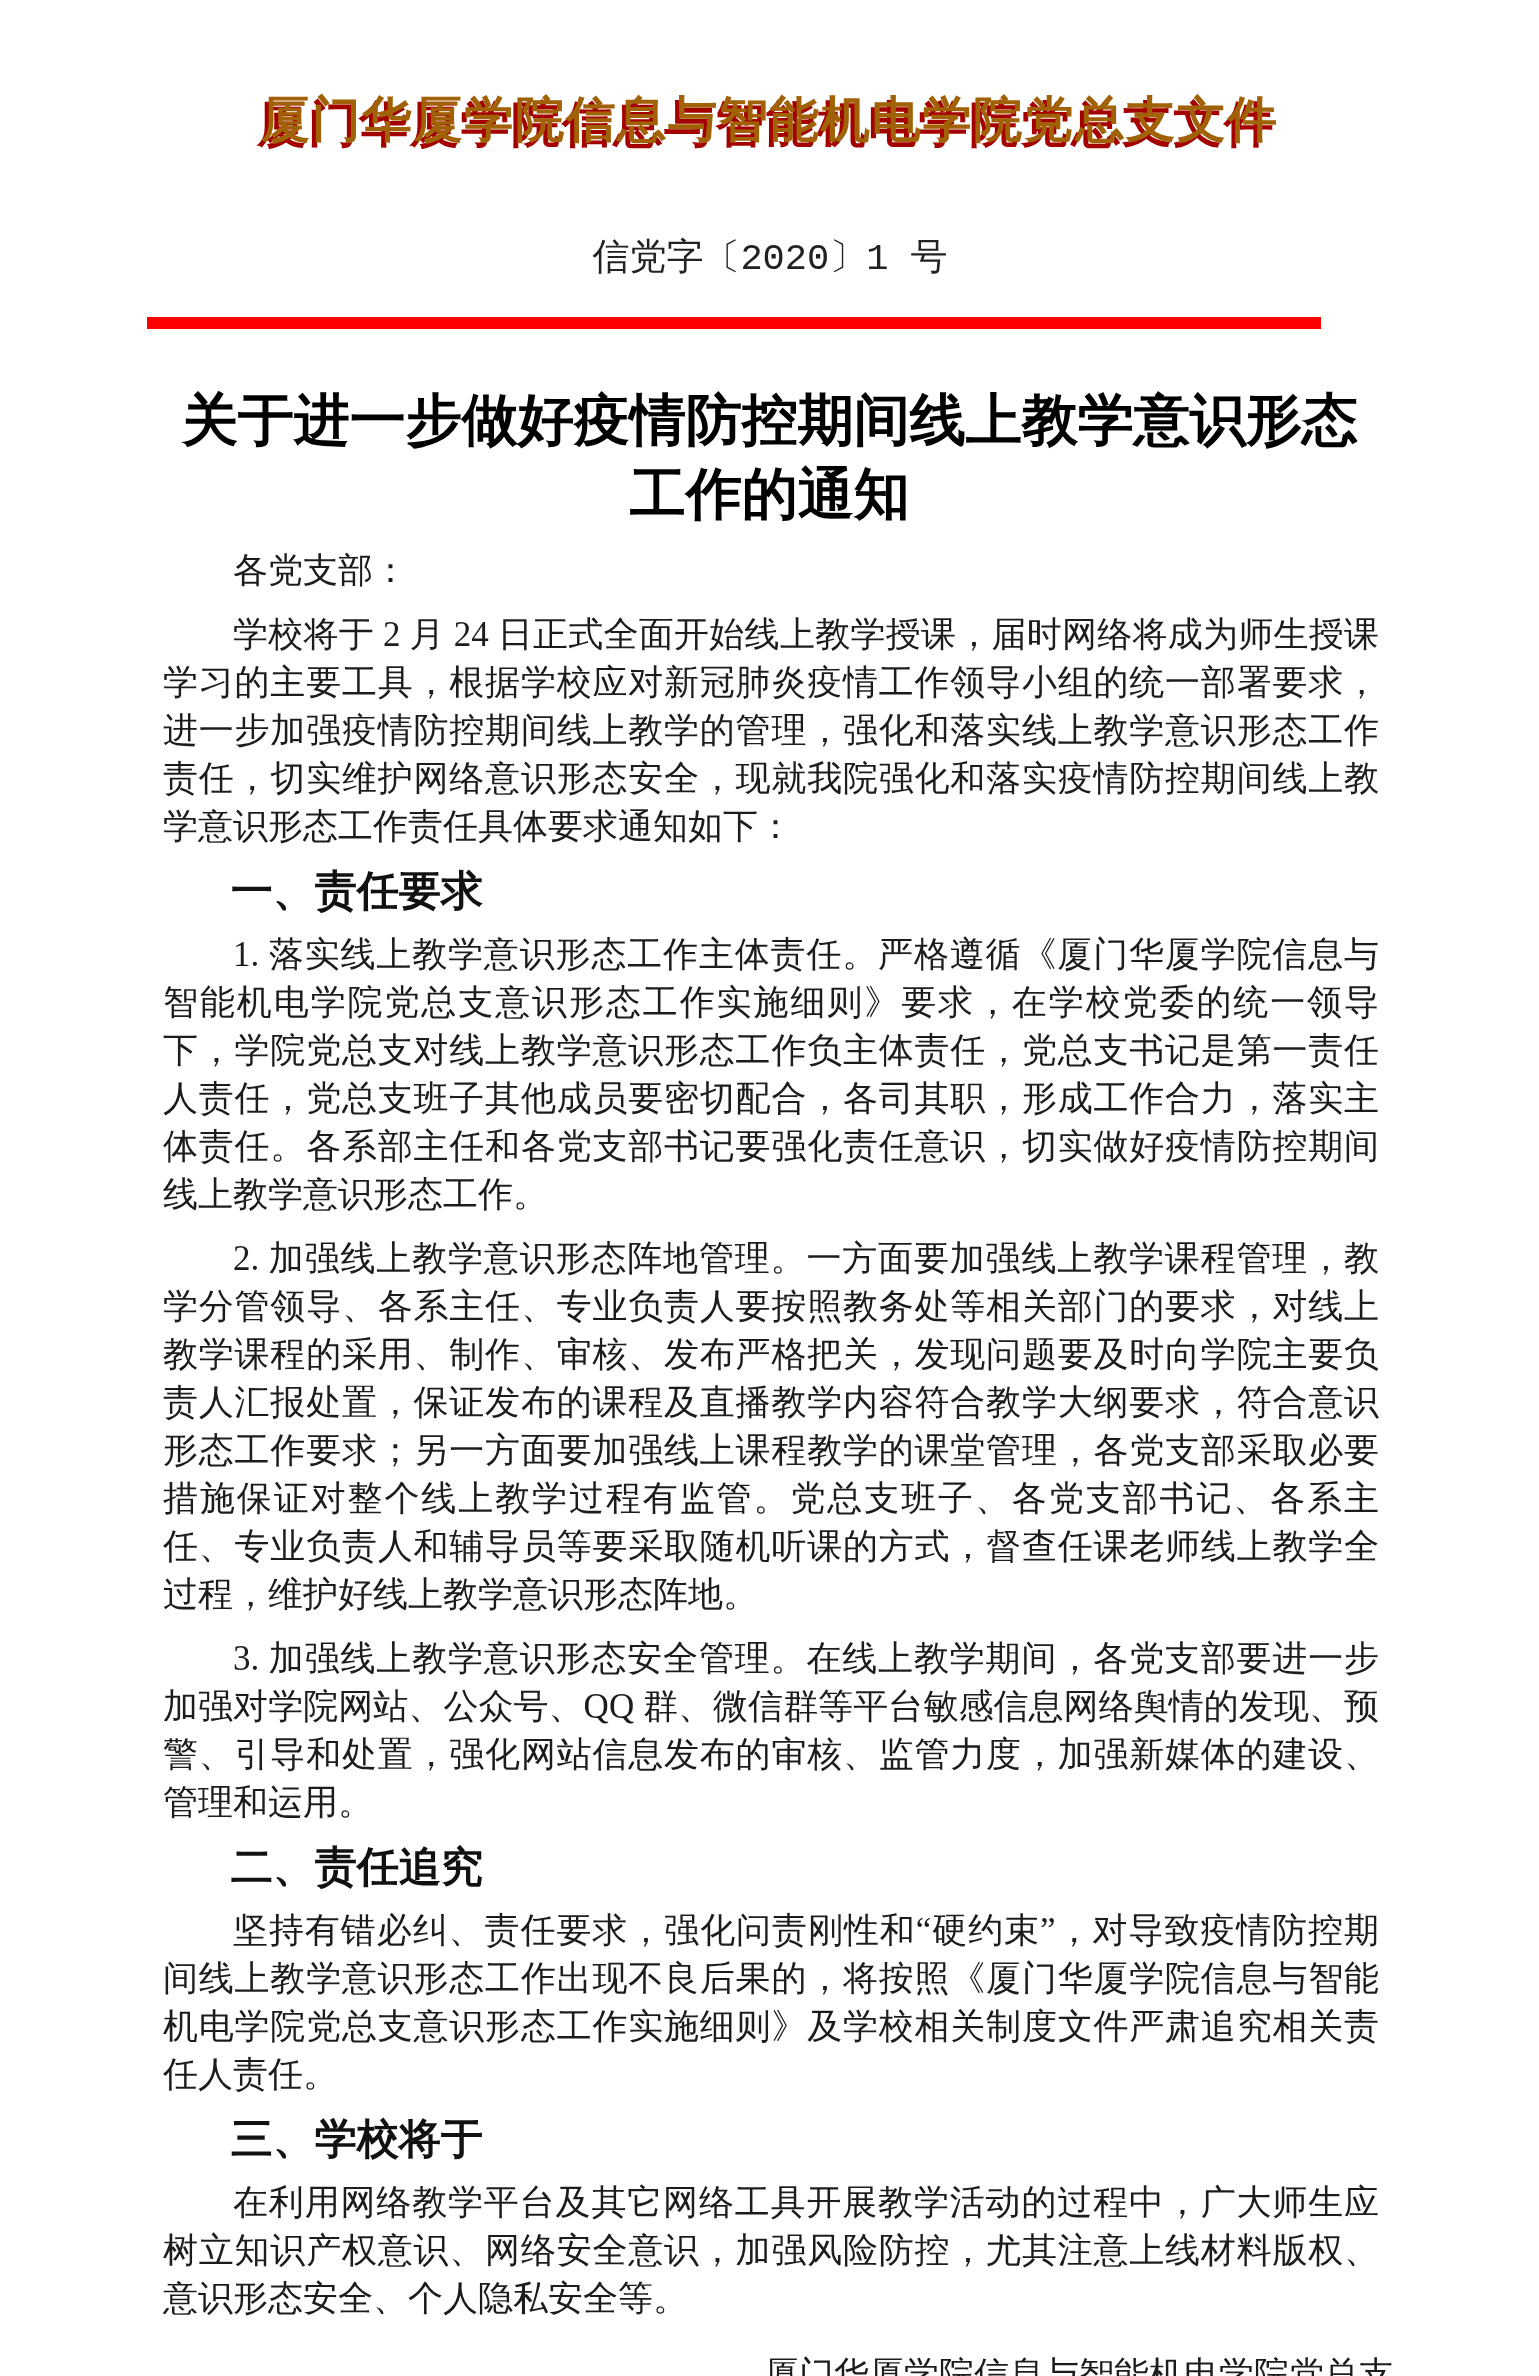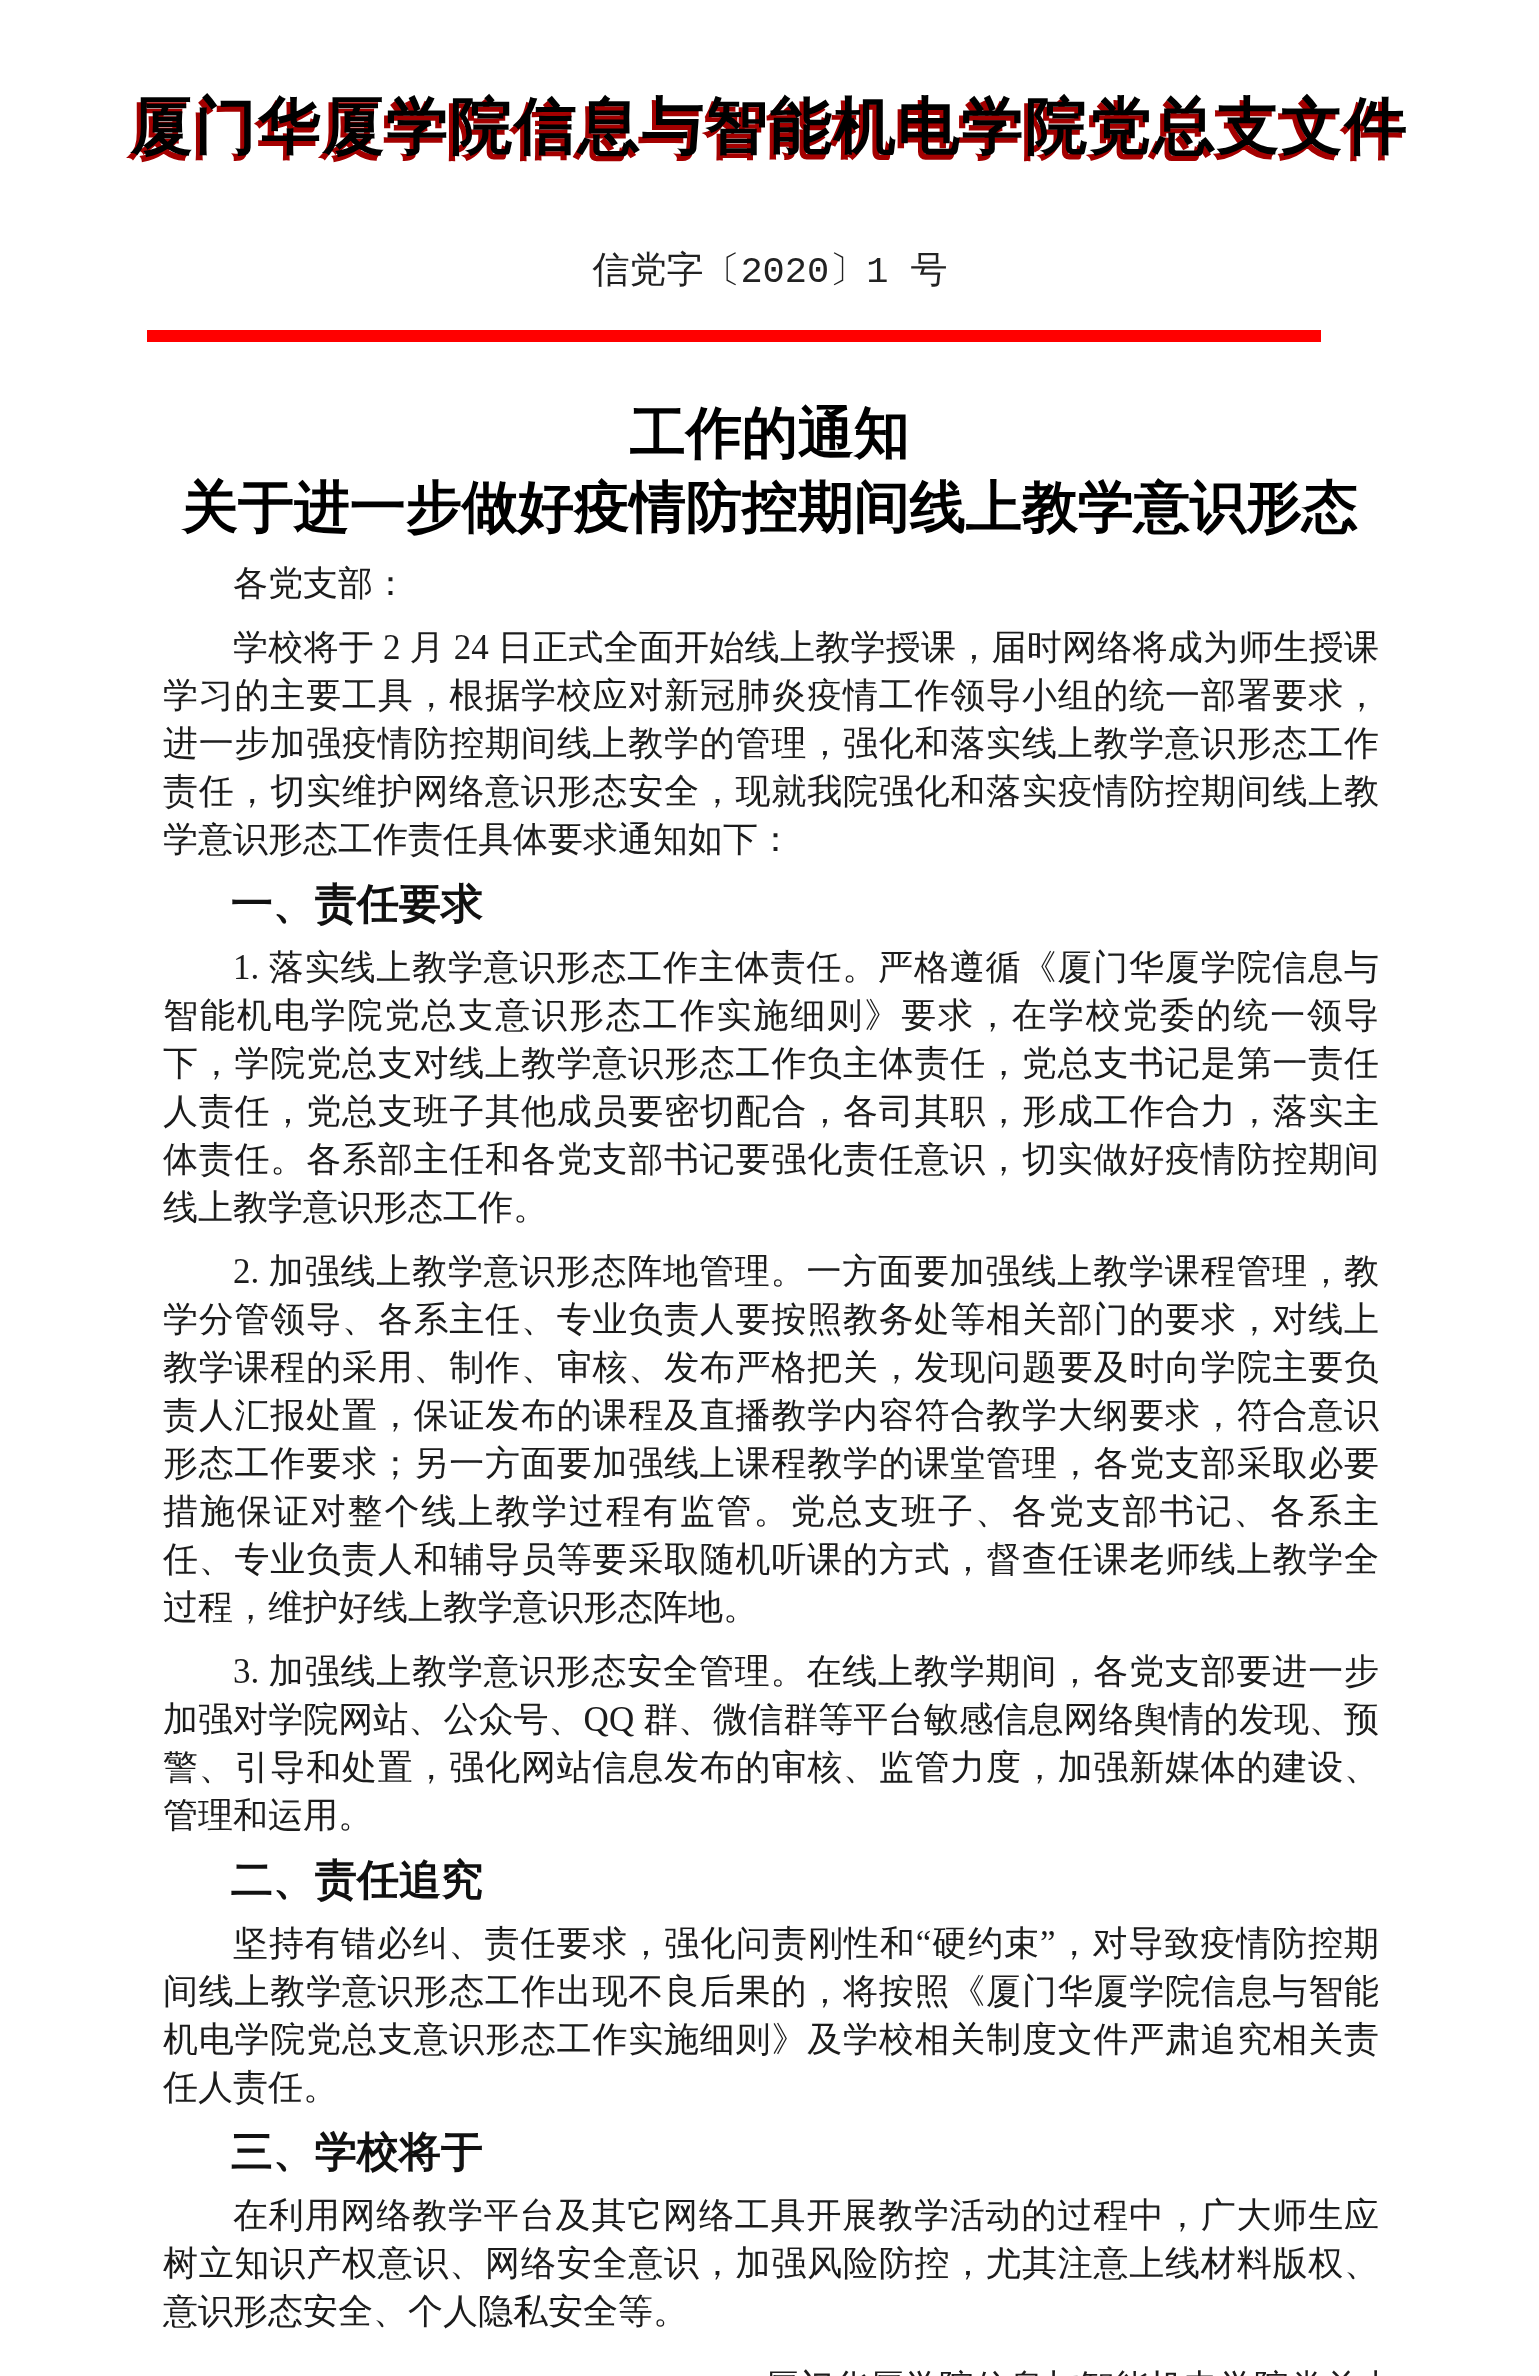--- a/index.html
+++ b/index.html
@@ -12,25 +12,25 @@
     width: 1540px;
     height: 2376px;
     background: #ffffff;
     overflow: hidden;
     color: #1c1c1c;
     font-family: "Liberation Serif", serif;
   }
   .letterhead {
     padding-top: 95px;
     text-align: center;
-    font-size: 62px;
+    font-size: 49px;
     font-weight: bold;
     line-height: 1;
     letter-spacing: 1.9px;
-    color: #000000;
+    color: #a16207;
     text-shadow: -3.9px 4.9px 0 #a40000;
     font-family: "Liberation Serif", serif;
     white-space: nowrap;
   }
   .doc-number {
     margin-top: 97px;
     text-align: center;
     font-size: 37px;
     line-height: 1;
     color: #222222;
@@ -88,22 +88,22 @@
 
 <div class="page">
 
   <div class="letterhead">厦门华厦学院信息与智能机电学院党总支文件</div>
 
   <div class="doc-number">信党字〔2020〕1 号</div>
 
   <div class="red-rule"></div>
 
   <div class="doc-title">
+    <div>关于进一步做好疫情防控期间线上教学意识形态</div>
     <div>工作的通知</div>
-    <div>关于进一步做好疫情防控期间线上教学意识形态</div>
   </div>
 
   <div class="doc-body">
     <p class="para">各党支部：</p>
 
     <p class="para">学校将于 2 月 24 日正式全面开始线上教学授课，届时网络将成为师生授课学习的主要工具，根据学校应对新冠肺炎疫情工作领导小组的统一部署要求，进一步加强疫情防控期间线上教学的管理，强化和落实线上教学意识形态工作责任，切实维护网络意识形态安全，现就我院强化和落实疫情防控期间线上教学意识形态工作责任具体要求通知如下：</p>
 
     <h2 class="heading">一、责任要求</h2>
     <p class="para">1. 落实线上教学意识形态工作主体责任。严格遵循《厦门华厦学院信息与智能机电学院党总支意识形态工作实施细则》要求，在学校党委的统一领导下，学院党总支对线上教学意识形态工作负主体责任，党总支书记是第一责任人责任，党总支班子其他成员要密切配合，各司其职，形成工作合力，落实主体责任。各系部主任和各党支部书记要强化责任意识，切实做好疫情防控期间线上教学意识形态工作。</p>
     <p class="para">2. 加强线上教学意识形态阵地管理。一方面要加强线上教学课程管理，教学分管领导、各系主任、专业负责人要按照教务处等相关部门的要求，对线上教学课程的采用、制作、审核、发布严格把关，发现问题要及时向学院主要负责人汇报处置，保证发布的课程及直播教学内容符合教学大纲要求，符合意识形态工作要求；另一方面要加强线上课程教学的课堂管理，各党支部采取必要措施保证对整个线上教学过程有监管。党总支班子、各党支部书记、各系主任、专业负责人和辅导员等要采取随机听课的方式，督查任课老师线上教学全过程，维护好线上教学意识形态阵地。</p>

